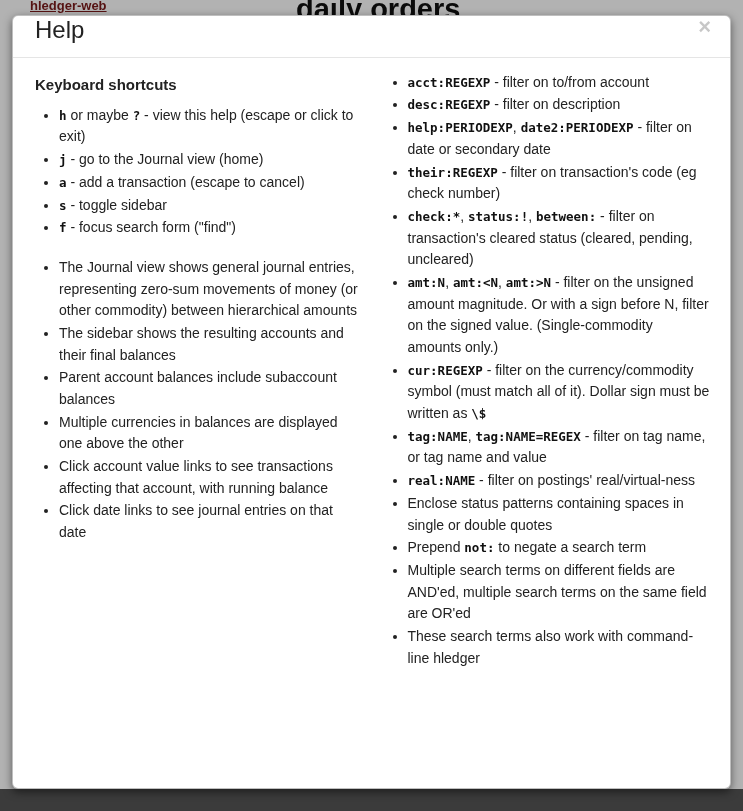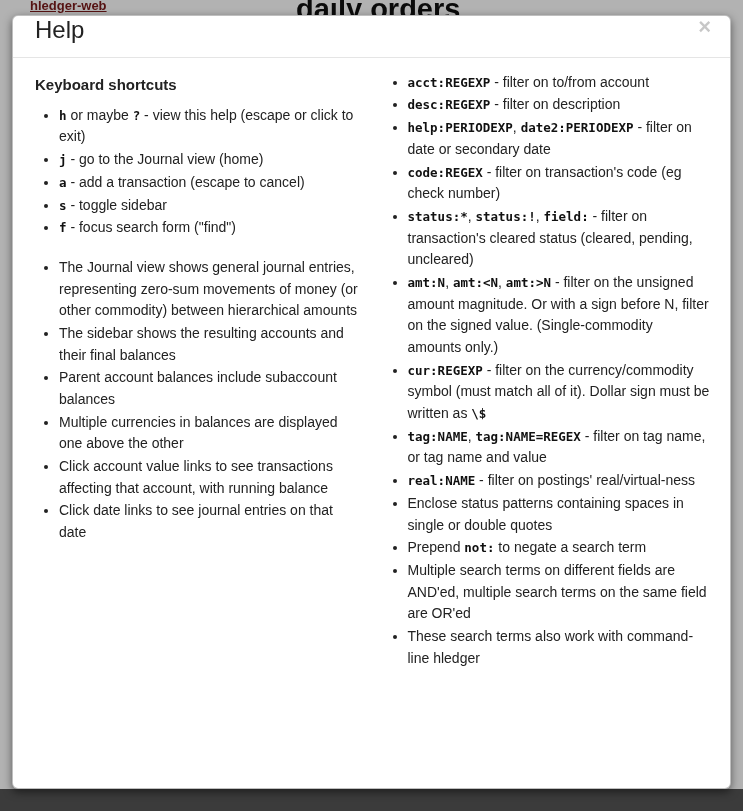--- a/index.html
+++ b/index.html
@@ -130,22 +130,22 @@
           <li>Multiple currencies in balances are displayed one above the other</li>
           <li>Click account value links to see transactions affecting that account, with running balance</li>
           <li>Click date links to see journal entries on that date</li>
         </ul>
       </div>
     <div class="column">
         <ul class="help-list">
           <li><code class="kbd">acct:REGEXP</code> - filter on to/from account</li>
           <li><code class="kbd">desc:REGEXP</code> - filter on description</li>
           <li><code class="kbd">help:PERIODEXP</code>, <code class="kbd">date2:PERIODEXP</code> - filter on date or secondary date</li>
-          <li><code class="kbd">code:REGEX</code> - filter on transaction's code (eg check number)</li>
-          <li><code class="kbd">status:*</code>, <code class="kbd">status:!</code>, <code class="kbd">field:</code> - filter on transaction's cleared status (cleared, pending, uncleared)</li>
+          <li><code class="kbd">their:REGEXP</code> - filter on transaction's code (eg check number)</li>
+          <li><code class="kbd">check:*</code>, <code class="kbd">status:!</code>, <code class="kbd">between:</code> - filter on transaction's cleared status (cleared, pending, uncleared)</li>
           <li><code class="kbd">amt:N</code>, <code class="kbd">amt:&lt;N</code>, <code class="kbd">amt:&gt;N</code> - filter on the unsigned amount magnitude. Or with a sign before N, filter on the signed value. (Single-commodity amounts only.)</li>
           <li><code class="kbd">cur:REGEXP</code> - filter on the currency/commodity symbol (must match all of it). Dollar sign must be written as <code class="kbd">\$</code></li>
           <li><code class="kbd">tag:NAME</code>, <code class="kbd">tag:NAME=REGEX</code> - filter on tag name, or tag name and value</li>
           <li><code class="kbd">real:NAME</code> - filter on postings' real/virtual-ness</li>
           <li>Enclose status patterns containing spaces in single or double quotes</li>
           <li>Prepend <code class="kbd">not:</code> to negate a search term</li>
           <li>Multiple search terms on different fields are AND'ed, multiple search terms on the same field are OR'ed</li>
           <li>These search terms also work with command-line hledger</li>
         </ul>
       </div>

